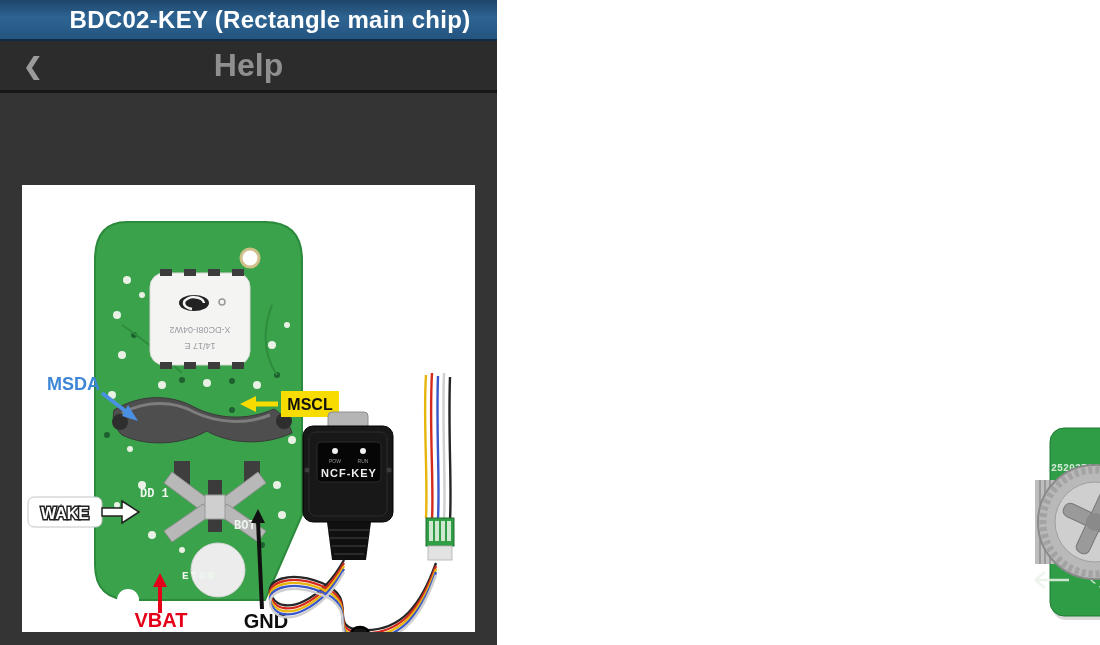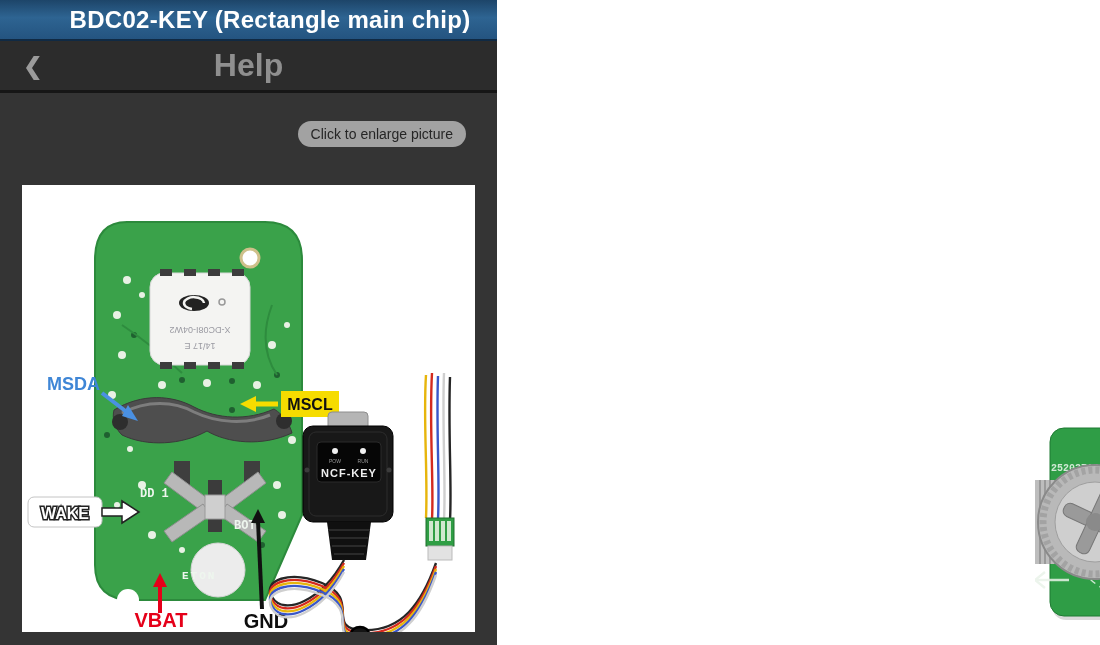--- a/index.html
+++ b/index.html
@@ -39,21 +39,20 @@
   <div class="title-bar">
     <span class="title">BDC02-KEY (Rectangle main chip)</span>
     <span class="chev">V</span>
   </div>
 
   <div class="help-bar">
     <span class="back-btn">❮</span>
     <span class="help-title">Help</span>
   </div>
 
-  <div class="enlarge-pill">Click to enlarge picture</div>
 
   <div class="photo-box">
     <svg width="453" height="447" viewBox="0 0 453 447">
 
       <g>
         <path d="M105,37 H243 Q280,37 280,75 V330 L243,415 H110 Q73,415 73,380 V75 Q73,37 105,37 Z" fill="#3aa24a"></path>
         <path d="M105,37 H243 Q280,37 280,75 V330 L243,415 H110 Q73,415 73,380 V75 Q73,37 105,37 Z" fill="none" stroke="#2c8a3c" stroke-width="2"></path>
         <circle cx="106" cy="415" r="11" fill="#ffffff"></circle>
         <circle cx="228" cy="73" r="9" fill="#fff" stroke="#cfc08a" stroke-width="3"></circle>
 

